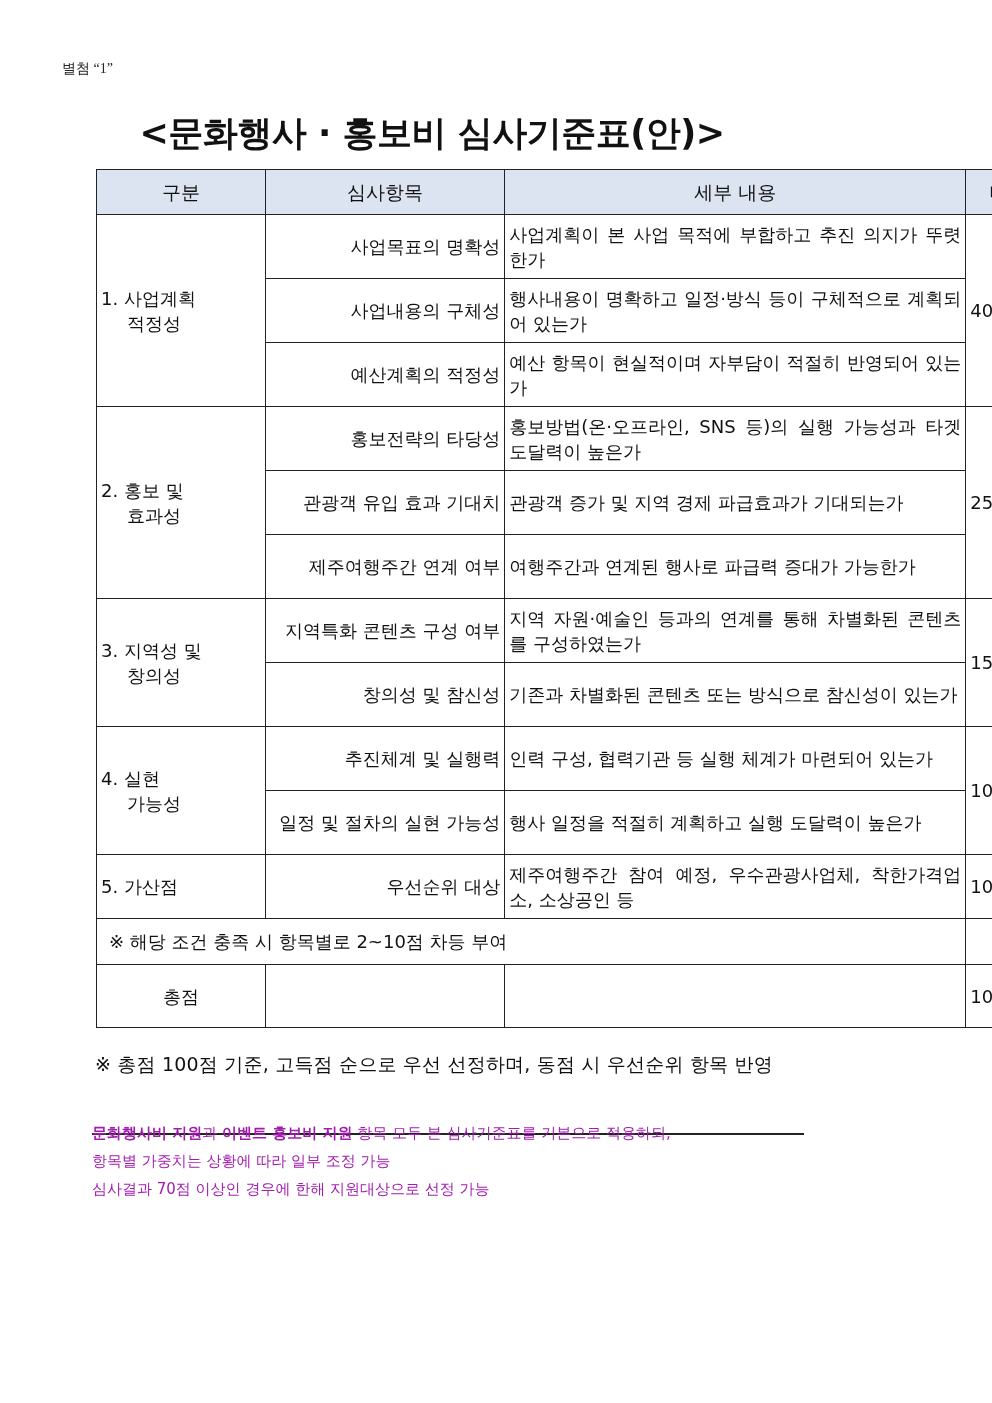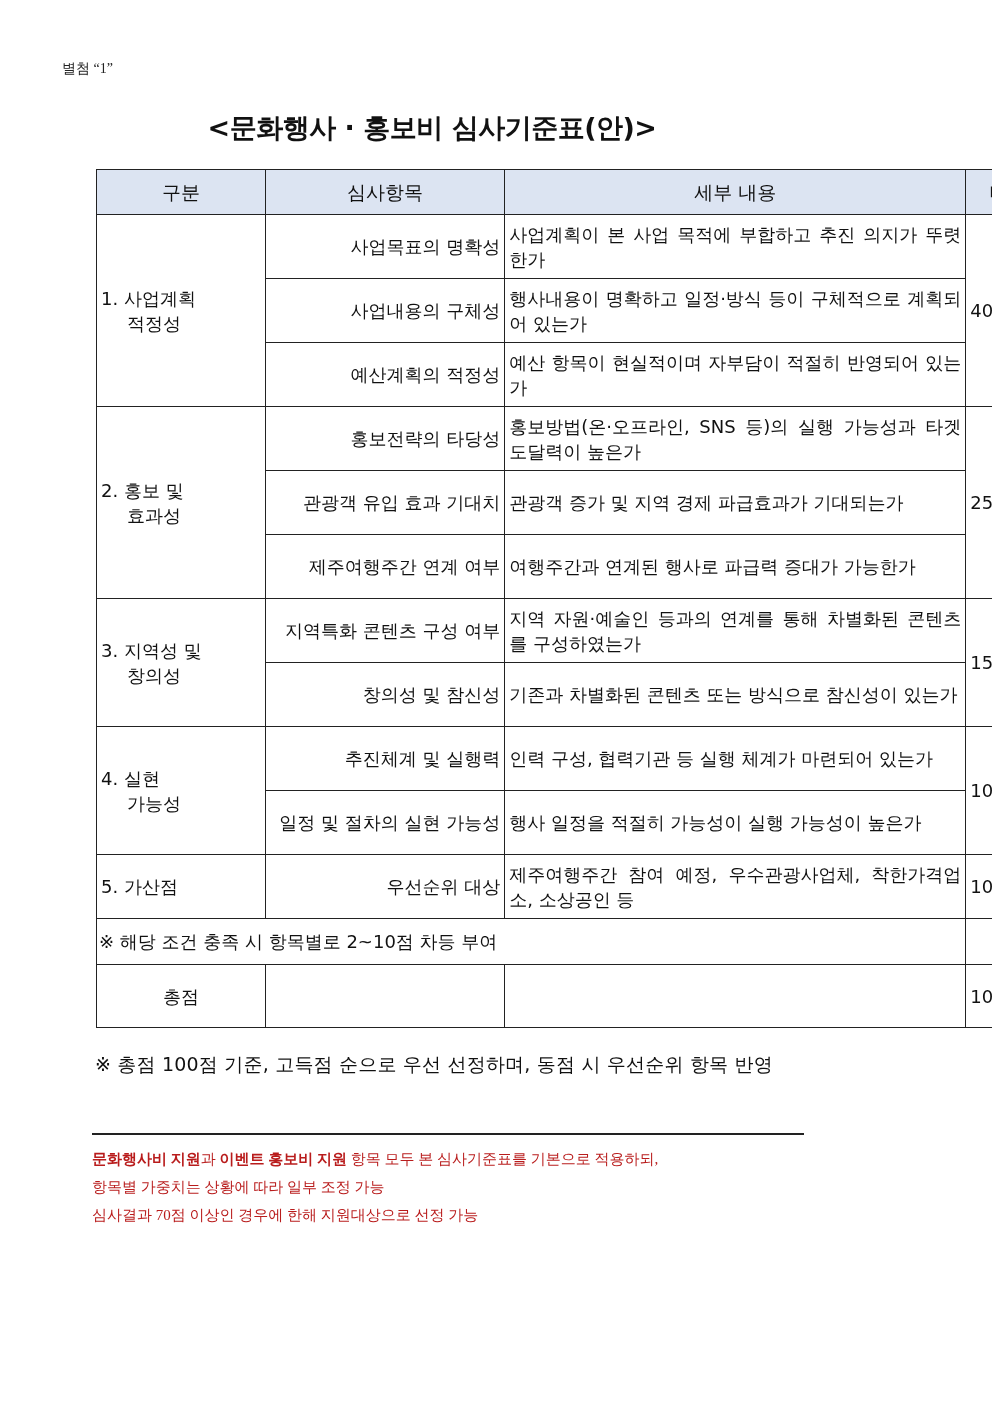--- a/index.html
+++ b/index.html
@@ -6,21 +6,21 @@
   body {
     width: 992px; height: 1403px; position: relative; overflow: hidden;
     font-family: "DejaVu Sans", "Liberation Sans", sans-serif;
     color: #111;
   }
   .attach {
     position: absolute; left: 62px; top: 60px; font-size: 14px; color: #222; font-family: Liberation Serif, serif;
   }
   .title {
     position: absolute; left: 0; width: 864px; top: 110px; text-align: center;
-    font-size: 27px; font-weight: bold; letter-spacing: -0.5px; color: #111;
+    font-size: 35px; font-weight: bold; letter-spacing: -0.5px; color: #111;
   }
   table.criteria {
     position: absolute; left: 96px; top: 169px;
     border-collapse: collapse; table-layout: fixed;
     width: 956px;
   }
   table.criteria td, table.criteria th {
     border: 1px solid #222;
     font-size: 18px; font-weight: normal; line-height: 25px;
     padding: 0 4px; vertical-align: middle;
@@ -42,21 +42,21 @@
   tr.total td { height: 62px; }
   td.total-label { text-align: center; }
   .footnote {
     position: absolute; left: 95px; top: 1052px; font-size: 19px; letter-spacing: 0.2px;
   }
   .rule {
     position: absolute; left: 92px; top: 1133px; width: 712px; height: 0;
     border-top: 2px solid #222;
   }
   .notes {
-    position: absolute; left: 92px; top: 1145px; font-size: 15px; line-height: 28px; color: #b91c1c; font-family: Liberation Serif, serif;
+    position: absolute; left: 92px; top: 1119px; font-size: 15px; line-height: 28px; color: #a21caf;
   }
   .notes b { font-weight: bold; }
 </style>
 </head>
 <body>
 
 <div class="attach">별첨 “1”</div>
 <div class="title">&lt;문화행사 · 홍보비 심사기준표(안)&gt;</div>
 
 <table class="criteria">
@@ -134,35 +134,35 @@
         <span>4.</span>
         <span>실현</span>
         <span class="l2">가능성</span>
       </td>
       <td class="item">추진체계 및 실행력</td>
       <td class="detail">인력 구성, 협력기관 등 실행 체계가 마련되어 있는가</td>
       <td class="score" rowspan="2">10점</td>
     </tr>
     <tr class="r64">
       <td class="item">일정 및 절차의 실현 가능성</td>
-      <td class="detail">행사 일정을 적절히 가능성이 실행 가능성이 높은가</td>
+      <td class="detail">행사 일정을 적절히 계획하고 실행 도달력이 높은가</td>
     </tr>
 
     <tr class="r64">
       <td class="cat">
         <span>5.</span>
         <span>가산점</span>
       </td>
       <td class="item">우선순위 대상</td>
       <td class="detail">제주여행주간 참여 예정, 우수관광사업체, 착한가격업소, 소상공인 등</td>
       <td class="score">10점</td>
     </tr>
 
     <tr class="note">
-      <td colspan="3" style="padding-left:2px;">※ 해당 조건 충족 시 항목별로 2~10점 차등 부여</td>
+      <td colspan="3" style="padding-left:12px;">※ 해당 조건 충족 시 항목별로 2~10점 차등 부여</td>
       <td></td>
     </tr>
 
     <tr class="total">
       <td class="total-label">총점</td>
       <td></td>
       <td></td>
       <td class="score">100점</td>
     </tr>
   </tbody>

